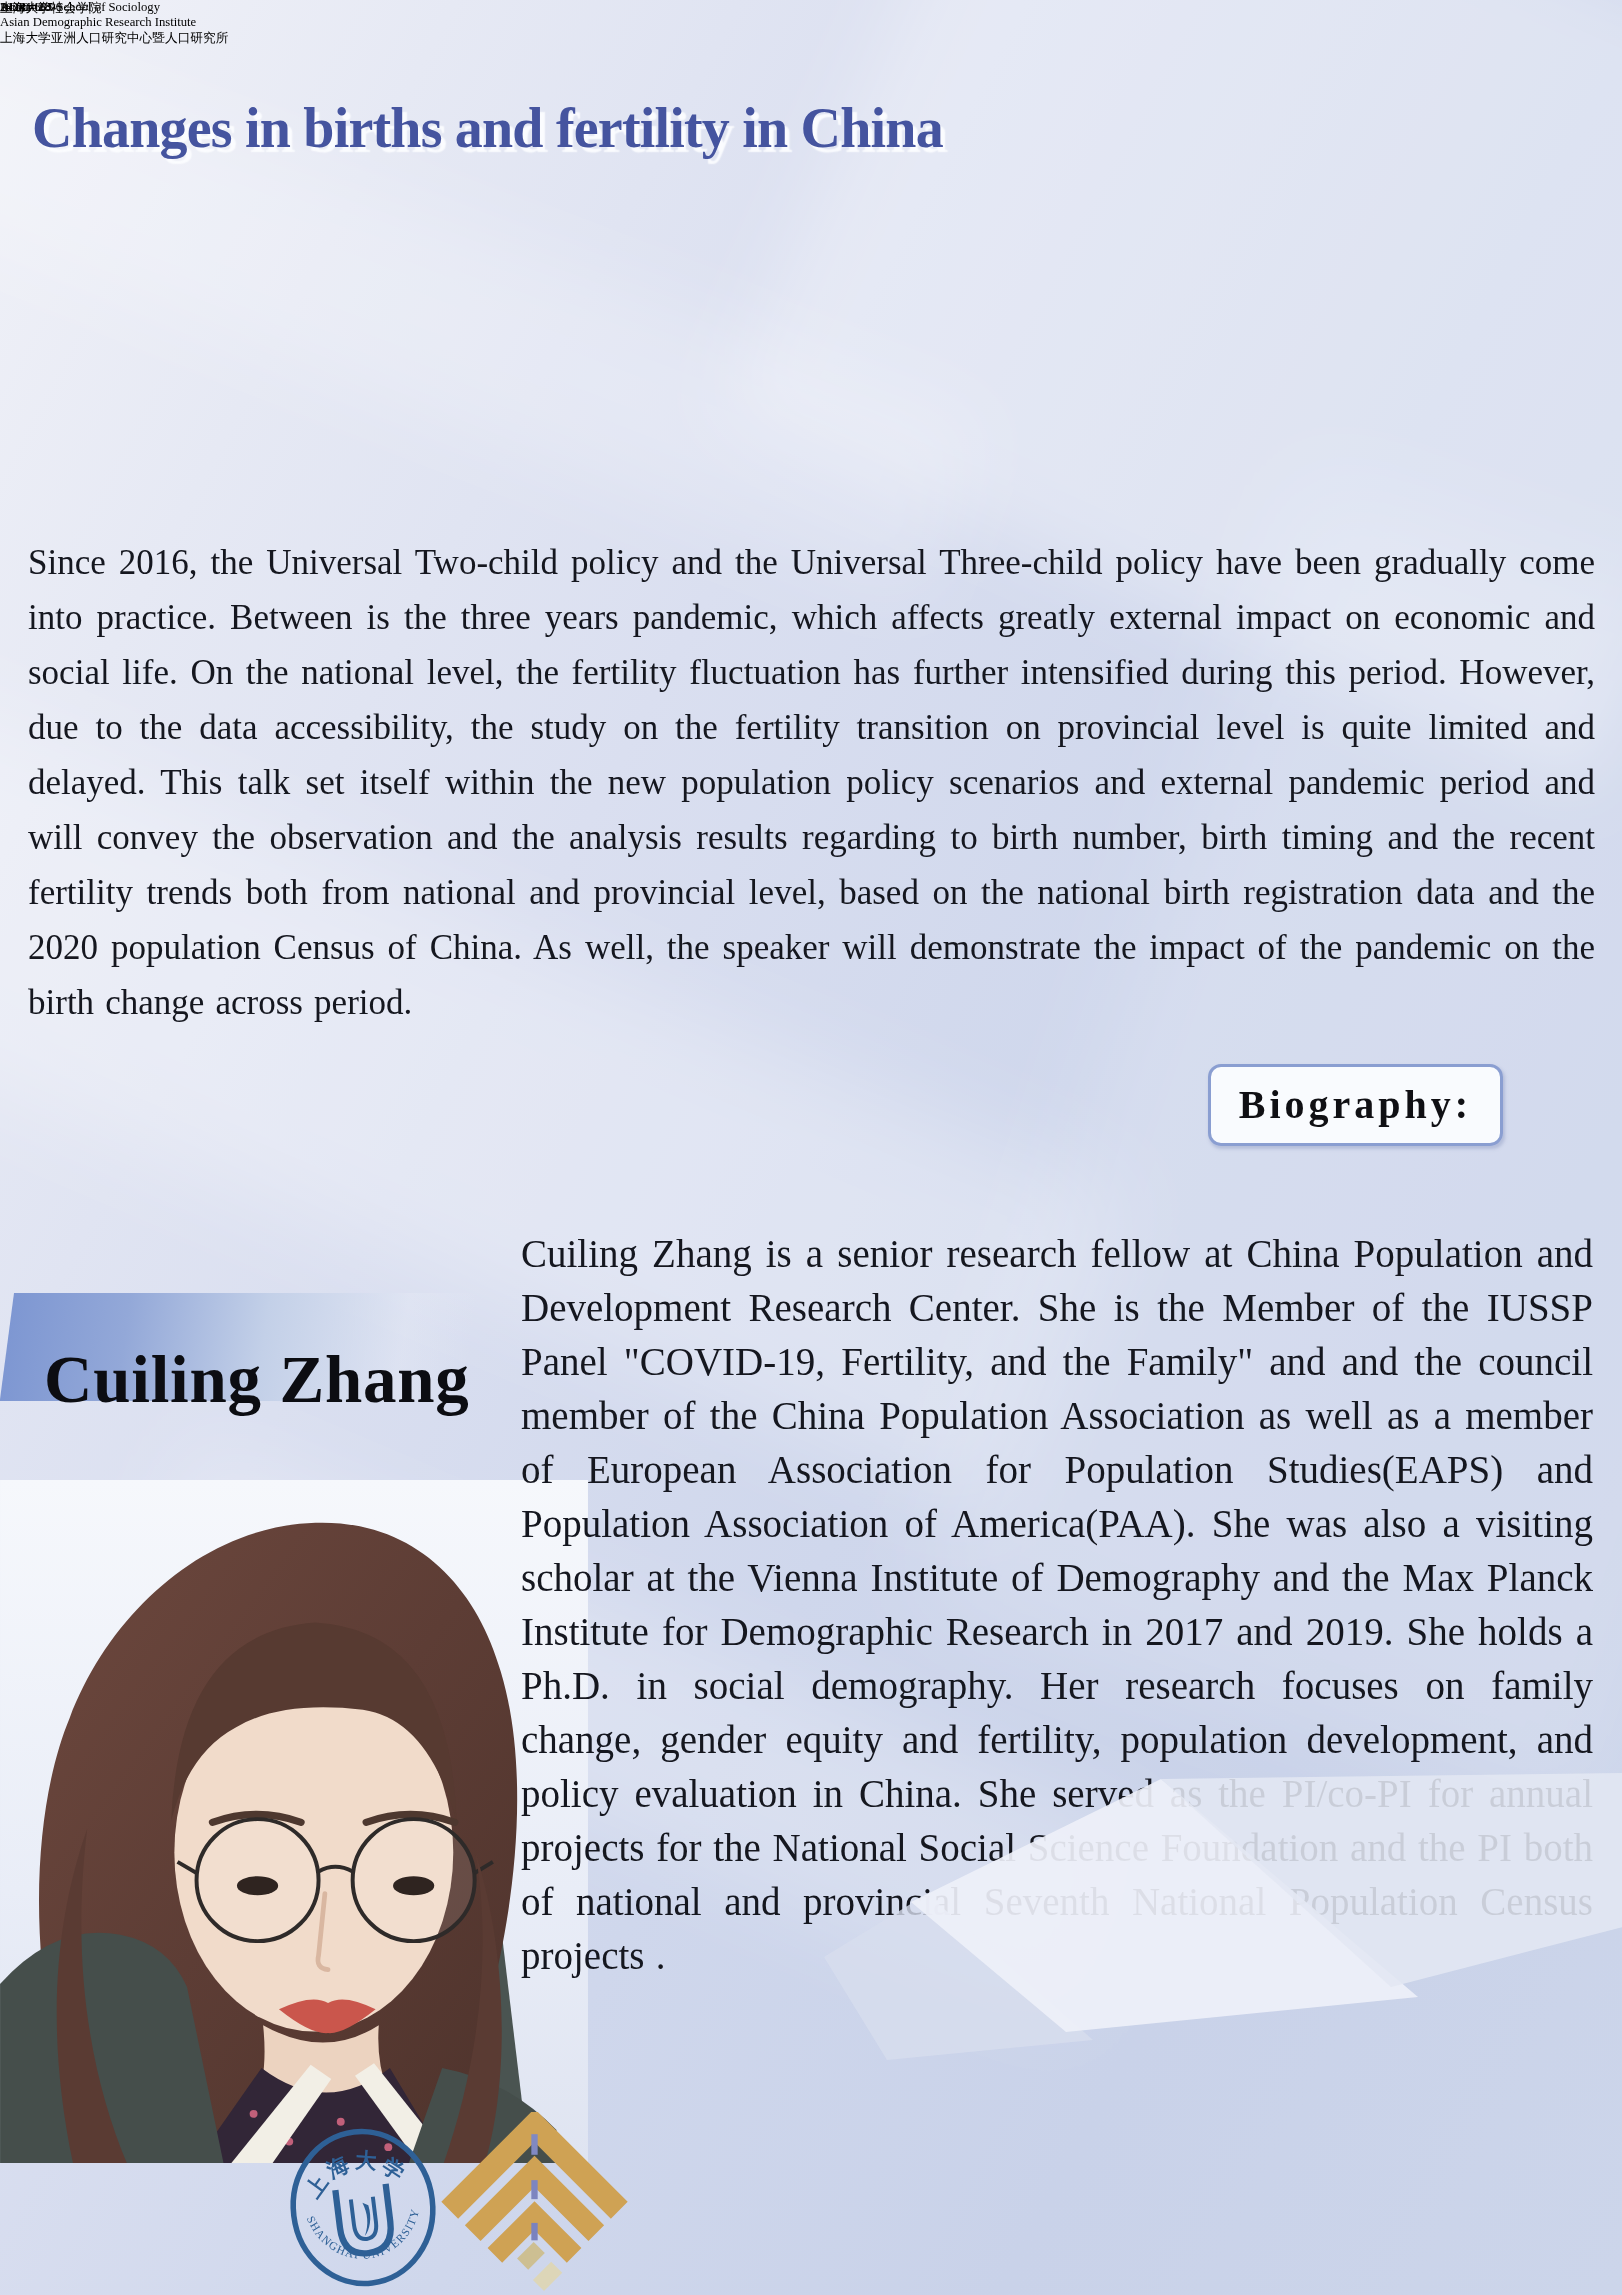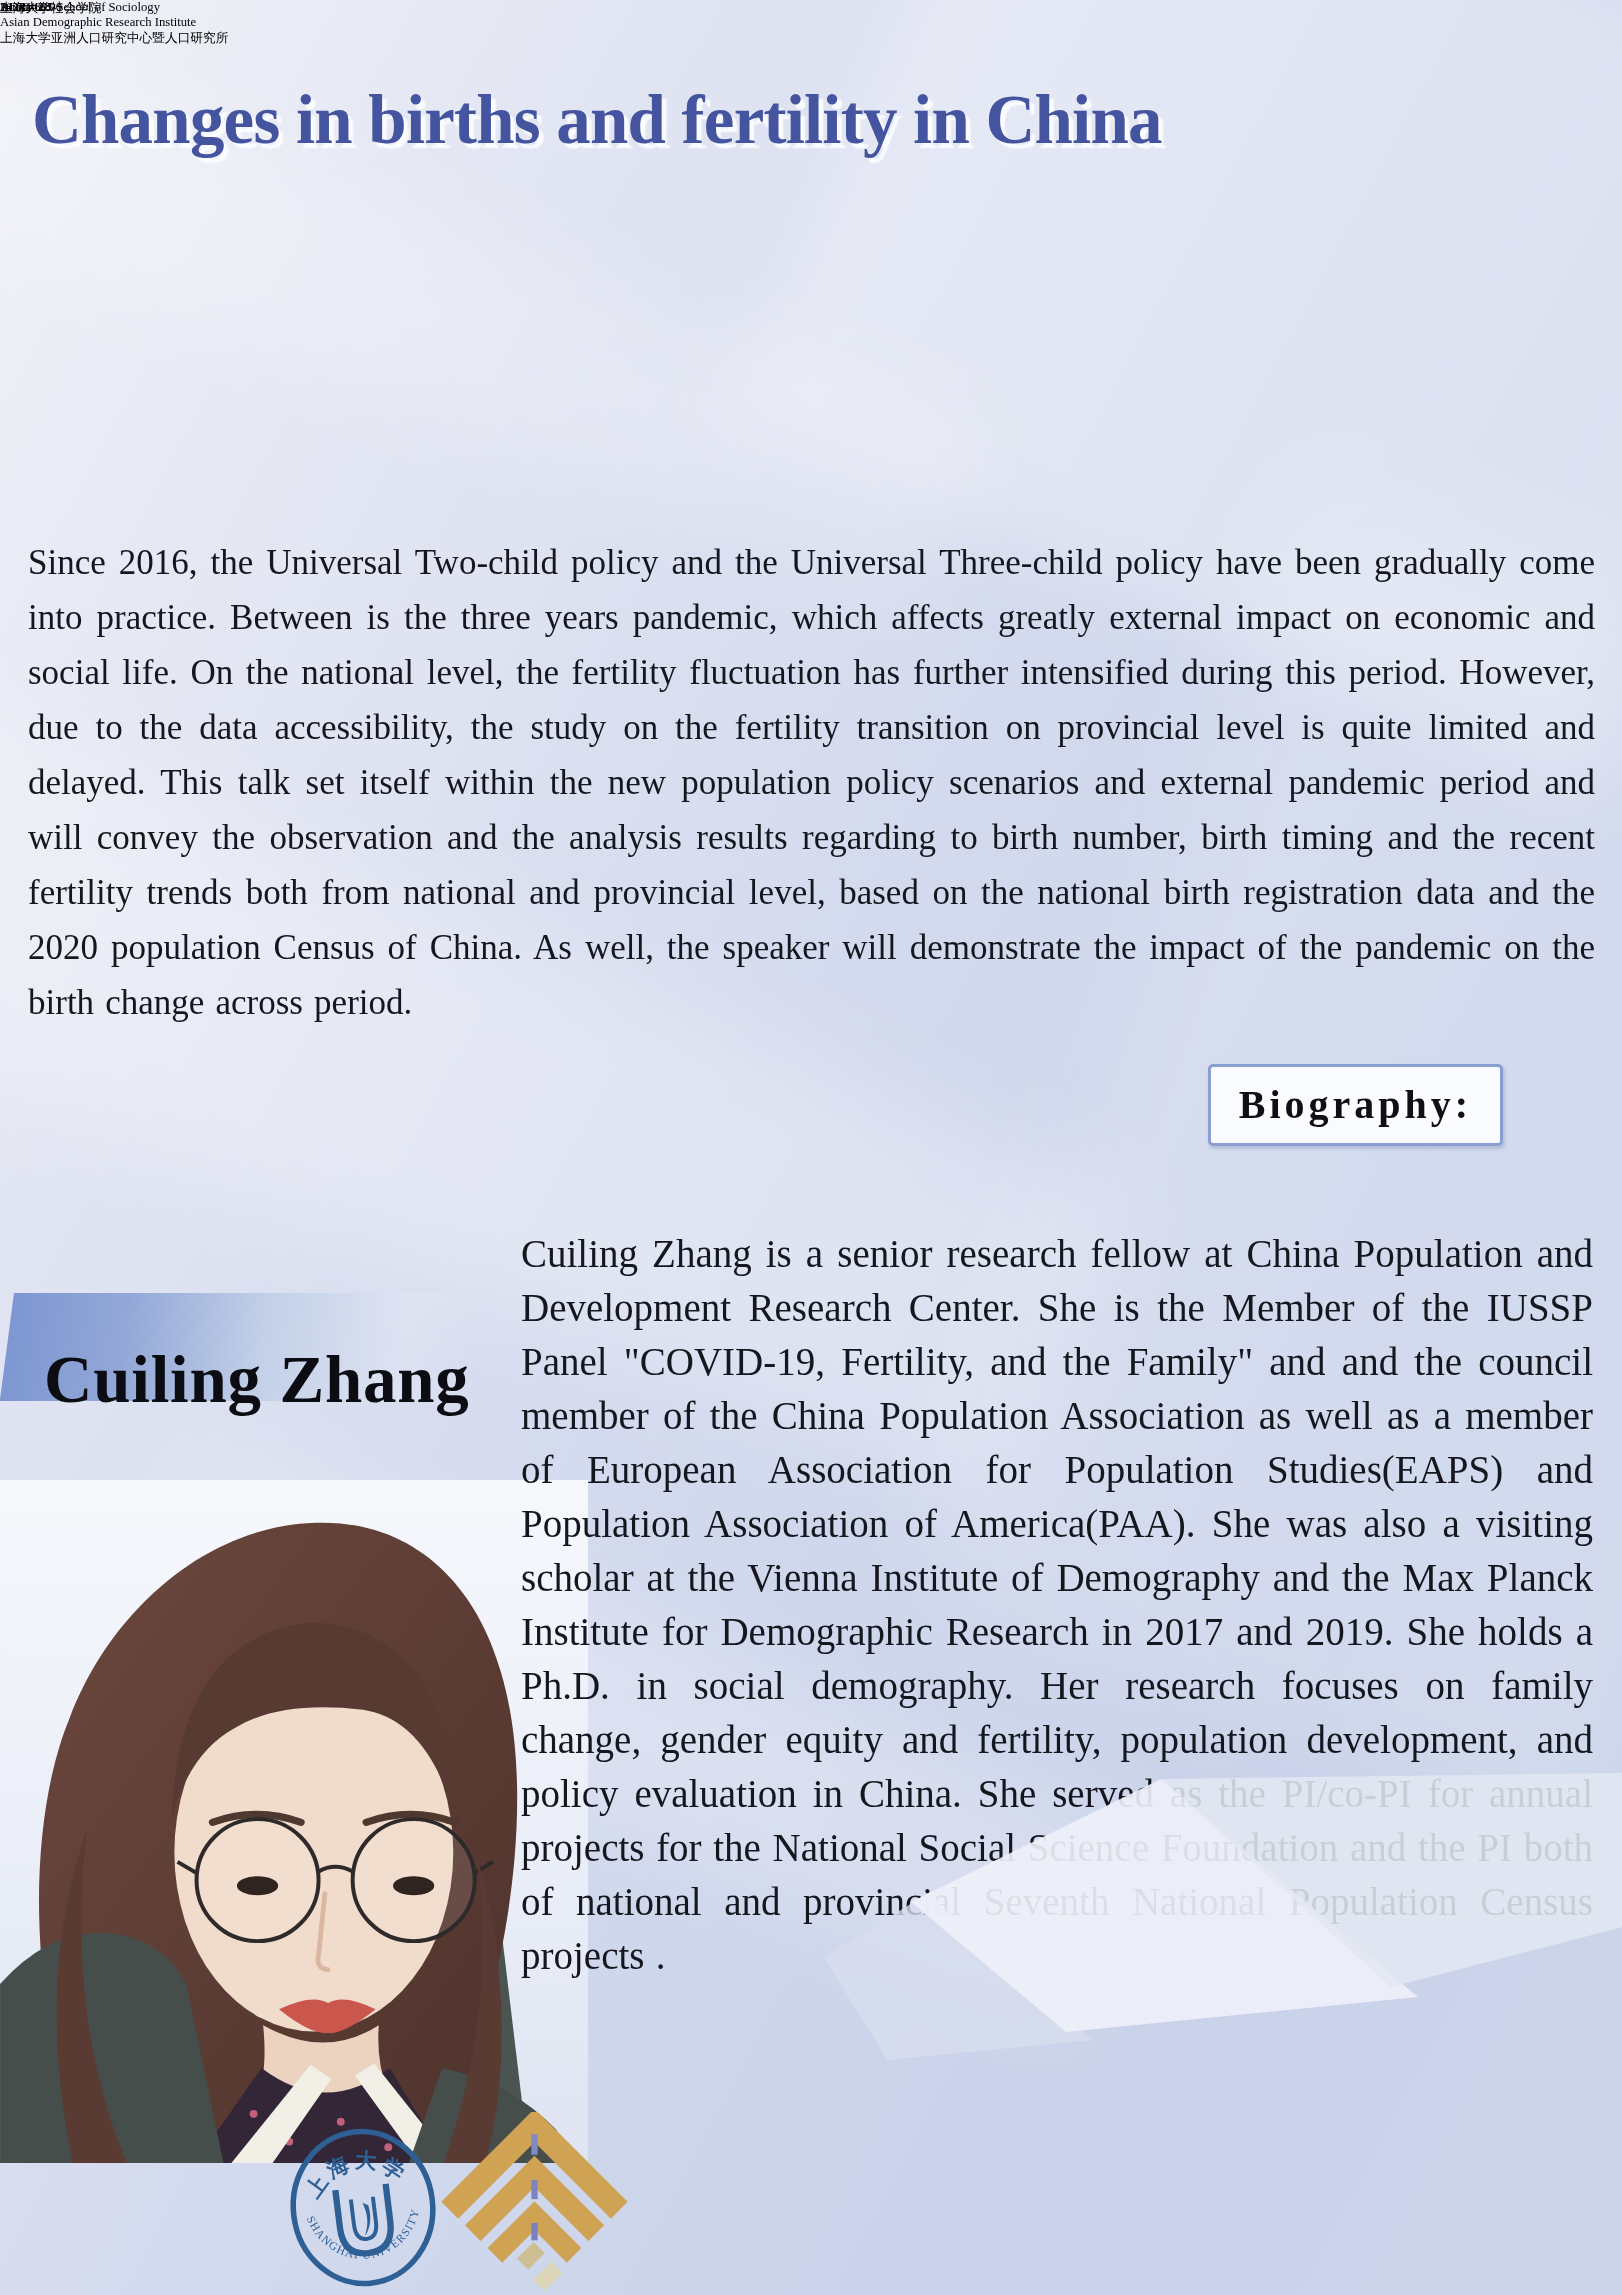--- a/index.html
+++ b/index.html
@@ -20,30 +20,30 @@
   .crisp1{left:0;top:0;width:1623px;height:2295px;
     clip-path:polygon(911px 1902px,1161px 1779px,1418px 1997px,1066px 2032px);
     background:#eef0f8;opacity:.92;}
   .crisp2{left:0;top:0;width:1623px;height:2295px;
     clip-path:polygon(1161px 1779px,1623px 1773px,1623px 1927px,1391px 1987px);
     background:#e2e7f3;opacity:.88;}
   .crisp3{left:0;top:0;width:1623px;height:2295px;
     clip-path:polygon(824px 1957px,927px 1894px,1093px 2040px,887px 2060px);
     background:#d7ddee;opacity:.8;}
   
-  .title{left:32px;top:32px;width:1585px;color:#45549f;font-weight:bold;
-    font-size:69px;line-height:177px;letter-spacing:-0.8px;
+  .title{left:32px;top:40px;width:1585px;color:#45549f;font-weight:bold;
+    font-size:56px;line-height:177px;letter-spacing:-0.8px;
     text-shadow:4.8px 4.8px 1.6px rgba(252,253,255,.95);white-space:nowrap;}
   .title div{white-space:nowrap;}
   
   .abstract{left:28px;top:500px;width:1567px;font-size:35px;line-height:55px;
     color:#15171f;text-align:justify;word-spacing:2.4px;}
   
   .bio-box{left:1208px;top:1064px;width:295px;height:82px;box-sizing:border-box;
-    border:3.2px solid #8a9ed1;border-radius:5px;background:rgba(252,253,255,.93);
+    border:3.2px solid #8a9ed1;border-radius:13px;background:rgba(252,253,255,.93);
     text-align:center;line-height:76px;font-size:40px;font-weight:bold;color:#101014;
     letter-spacing:4px;box-shadow:1.6px 2.4px 3.2px rgba(120,135,180,.35);}
   
   .bio-text{left:521px;top:1188px;width:1072px;font-size:39px;line-height:54px;
     color:#15171f;text-align:justify;word-spacing:1.6px;}
   
   .name-bg{left:13.5px;top:1293px;width:466px;height:108px;
     background:linear-gradient(90deg,#7e97d2 0%,#93a8d8 25%,#c3d0e8 55%,rgba(235,240,248,.25) 85%,rgba(255,255,255,0) 100%);
     transform:skewX(-7.5deg);transform-origin:top left;}
   .name-text{left:44px;top:1293px;height:108px;line-height:108px;font-size:67px;

